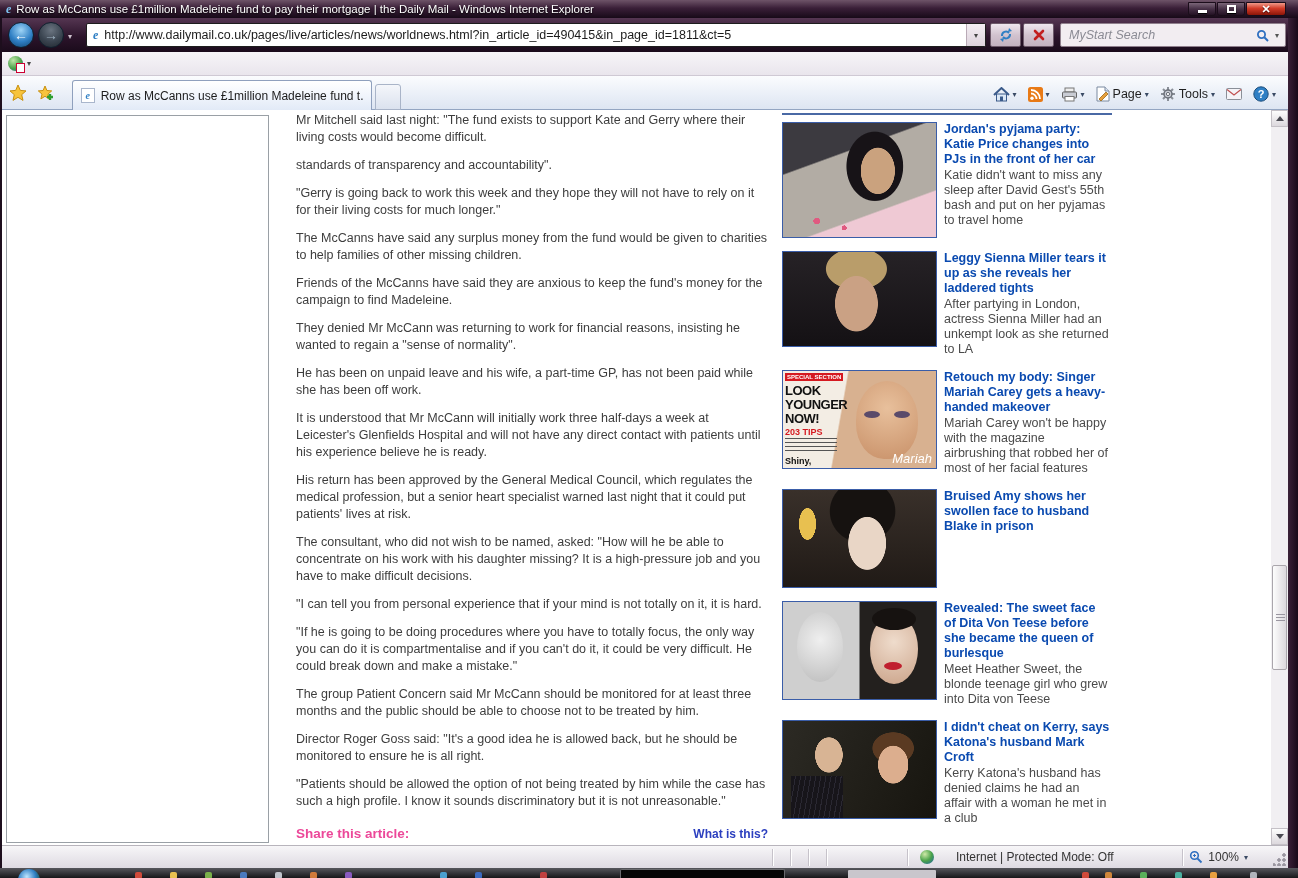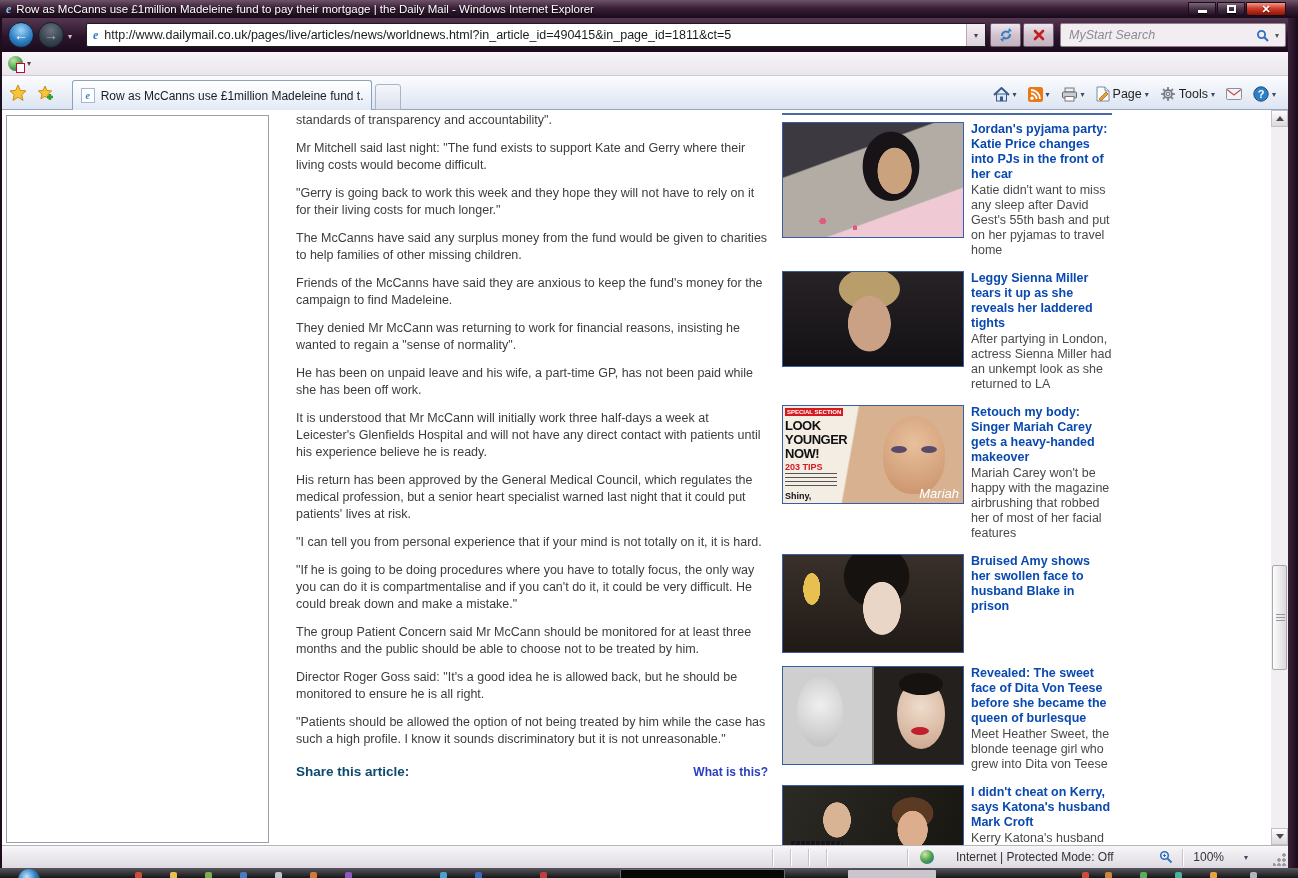--- a/index.html
+++ b/index.html
@@ -73,28 +73,28 @@
   .cmdlabel { font-size:12.5px; color:#1f1f1f; }
   .cmdcaret { font-size:8px; color:#3a4a64; }
 
   
   .viewport { position:absolute; top:110px; left:2px; width:1286px; height:735px; background:#fff; overflow:hidden; }
   .adbox { position:absolute; left:4px; top:5px; width:263px; height:728px; border:1px solid #9aa0a6; background:#fff; }
 
   .article { position:absolute; left:294px; top:2px; width:472px; }
   .article p { font-size:12.5px; line-height:17px; color:#3d3d3d; margin-bottom:11px; }
   .share-row { display:flex; justify-content:space-between; align-items:flex-end; margin:16px 0 6px; }
-  .share-head { font-size:13.5px; font-weight:bold; color:#0c4a6e; }
+  .share-head { font-size:13.5px; font-weight:bold; color:#ec4899; }
   .what-link { font-size:12px; font-weight:bold; color:#2b3fbf; text-decoration:none; }
 
   
   .sidebar { position:absolute; left:780px; top:0; width:330px; }
   .sb-topline { height:2px; background:#4a69a5; margin:3px 0 7px; }
   .story { display:flex; gap:7px; margin-bottom:13px; }
-  .thumb { width:182px; flex:none; border:1px solid #3a5da8; position:relative; overflow:hidden; }
+  .thumb { width:155px; flex:none; border:1px solid #3a5da8; position:relative; overflow:hidden; }
   .stext { width:166px; }
   .shead { display:block; font-size:12.5px; font-weight:bold; color:#0a4ab0; line-height:15px; text-decoration:none; }
   .sblurb { font-size:12.5px; color:#4a4a4a; line-height:15px; margin-top:1px; }
 
   .t1 { height:116px; background:
     radial-gradient(ellipse 28px 38px at 62% 42%, #caa27e 60%, transparent 62%),
     radial-gradient(ellipse 45px 55px at 60% 38%, #171317 62%, transparent 64%),
     radial-gradient(circle 8px at 22% 86%, #e05a80 40%, transparent 42%),
     radial-gradient(circle 6px at 40% 92%, #e05a80 40%, transparent 42%),
     linear-gradient(160deg, #3c3a40 0 30%, #b2aca4 31% 72%, #efc9d4 73% 100%); }
@@ -146,21 +146,21 @@
     background:repeating-linear-gradient(#9a96a0 0 1px, transparent 1px 3px); }
 
   
   .statusbar { position:absolute; top:845px; left:2px; width:1286px; height:23px;
     background:linear-gradient(#f7f6f8,#dedae2); border-top:1px solid #b8b4bc; }
   .sep { position:absolute; top:3px; height:17px; width:1px; background:#c6c2ca; box-shadow:1px 0 0 #fff; }
   .status-net { position:absolute; left:918px; top:4px; display:flex; align-items:center; gap:22px;
     font-size:12px; color:#333; }
   .globe14 { width:14px; height:14px; border-radius:50%;
     background:radial-gradient(circle at 35% 30%, #cfe9a8, #4aa24a 50%, #1c5fa8); }
-  .status-zoom { position:absolute; right:40px; top:4px; display:flex; align-items:center; gap:20px;
+  .status-zoom { position:absolute; right:40px; top:4px; display:flex; align-items:center; gap:5px;
     font-size:12px; color:#333; }
   .grip { position:absolute; right:2px; bottom:2px; width:13px; height:13px;
     background:radial-gradient(circle 1.5px at 11px 2px,#9a96a0 1.5px,transparent 2px),
       radial-gradient(circle 1.5px at 11px 7px,#9a96a0 1.5px,transparent 2px),
       radial-gradient(circle 1.5px at 6px 7px,#9a96a0 1.5px,transparent 2px),
       radial-gradient(circle 1.5px at 11px 12px,#9a96a0 1.5px,transparent 2px),
       radial-gradient(circle 1.5px at 6px 12px,#9a96a0 1.5px,transparent 2px),
       radial-gradient(circle 1.5px at 1px 12px,#9a96a0 1.5px,transparent 2px); }
 
   
@@ -316,29 +316,30 @@
         </svg>
         <span class="cmdcaret">▾</span>
       </div>
     </div>
   </div>
 
   <div class="viewport">
     <div class="adbox"></div>
 
     <div class="article">
+      <p>Mr Mitchell said last night: "The fund exists to support Kate and Gerry where their living costs would become difficult.</p>
       <p>standards of transparency and accountability".</p>
-      <p>Mr Mitchell said last night: "The fund exists to support Kate and Gerry where their living costs would become difficult.</p>
       <p>"Gerry is going back to work this week and they hope they will not have to rely on it for their living costs for much longer."</p>
       <p>The McCanns have said any surplus money from the fund would be given to charities to help families of other missing children.</p>
       <p>Friends of the McCanns have said they are anxious to keep the fund's money for the campaign to find Madeleine.</p>
       <p>They denied Mr McCann was returning to work for financial reasons, insisting he wanted to regain a "sense of normality".</p>
       <p>He has been on unpaid leave and his wife, a part-time GP, has not been paid while she has been off work.</p>
       <p>It is understood that Mr McCann will initially work three half-days a week at Leicester's Glenfields Hospital and will not have any direct contact with patients until his experience believe he is ready.</p>
       <p>His return has been approved by the General Medical Council, which regulates the medical profession, but a senior heart specialist warned last night that it could put patients' lives at risk.</p>
+      <p>The consultant, who did not wish to be named, asked: "How will he be able to concentrate on his work with his daughter missing? It is a high-pressure job and you have to make difficult decisions.</p>
       <p>"I can tell you from personal experience that if your mind is not totally on it, it is hard.</p>
       <p>"If he is going to be doing procedures where you have to totally focus, the only way you can do it is compartmentalise and if you can't do it, it could be very difficult. He could break down and make a mistake."</p>
       <p>The group Patient Concern said Mr McCann should be monitored for at least three months and the public should be able to choose not to be treated by him.</p>
       <p>Director Roger Goss said: "It's a good idea he is allowed back, but he should be monitored to ensure he is all right.</p>
       <p>"Patients should be allowed the option of not being treated by him while the case has such a high profile. I know it sounds discriminatory but it is not unreasonable."</p>
 
       <div class="share-row">
         <span class="share-head">Share this article:</span>
         <a class="what-link" href="#">What is this?</a>
       </div>

